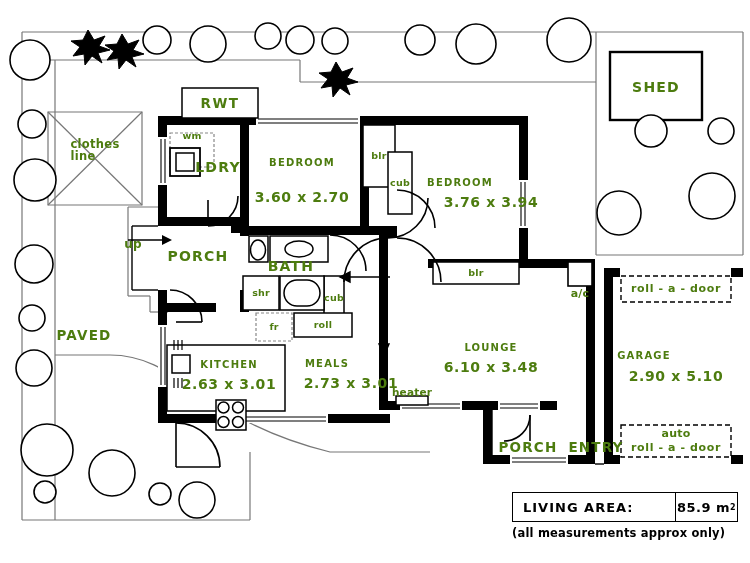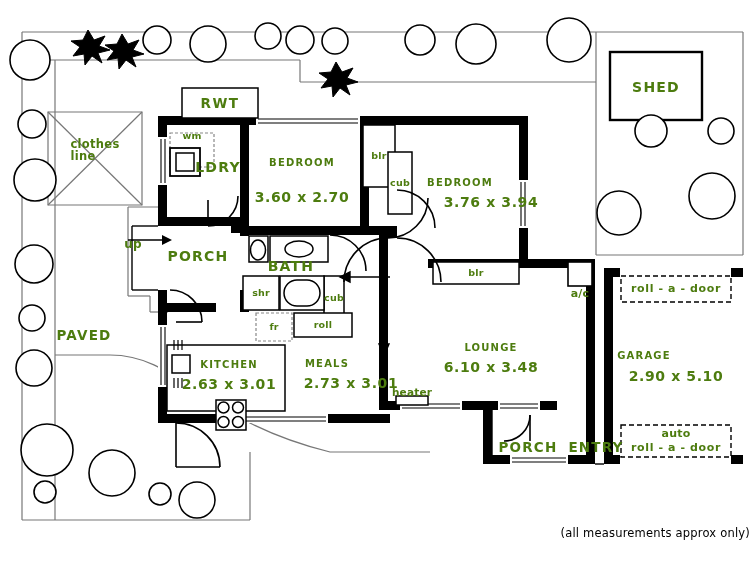--- a/index.html
+++ b/index.html
@@ -83,26 +83,26 @@
     display: flex;
     align-items: center;
     justify-content: center;
     font-size: 13px;
     font-weight: 600;
     letter-spacing: 0.5px;
   }
   .legend-right sup { font-size: 8px; }
   .legend-note {
     position: absolute;
-    left: 524px;
+    left: 512px;
     top: 526px;
     width: 226px;
-    text-align: right;
+    text-align: left;
     font-size: 11.5px;
-    font-weight: 400;
+    font-weight: 700;
     letter-spacing: 0.2px;
   }
   .ctr { transform: translate(-50%, -50%); }
 </style>
 </head>
 <body>
 
 <div id="plan">
 
   <svg width="750" height="563" viewBox="0 0 750 563">
@@ -426,15 +426,22 @@
   <div class="lbl tiny-lbl ctr vert-lbl" style="left:334px; top:298px;">cub</div>
 
   <div class="lbl site-lbl ctr" style="left:84px; top:335px;">PAVED</div>
   <div class="lbl small-lbl ctr" style="left:95px; top:150px; font-size:11.5px;">clothes<br>line</div>
   <div class="lbl small-lbl ctr" style="left:133px; top:244px; font-size:12px;">up</div>
 
   <div class="lbl tiny-lbl ctr" style="left:676px; top:289px; font-size:11px; letter-spacing:0.6px;">roll - a - door</div>
   <div class="lbl tiny-lbl ctr" style="left:676px; top:434px; font-size:11px;">auto</div>
   <div class="lbl tiny-lbl ctr" style="left:676px; top:448px; font-size:11px; letter-spacing:0.6px;">roll - a - door</div>
 
+  <div class="legend-box">
+    <div class="legend-left">LIVING AREA:</div>
+    <div class="legend-right">
+      <span>85.9 m</span>
+        <sup>2</sup>
+    </div>
+  </div>
   <div class="legend-note">(all measurements approx only)</div>
 
 </div>
 
 </body></html>

